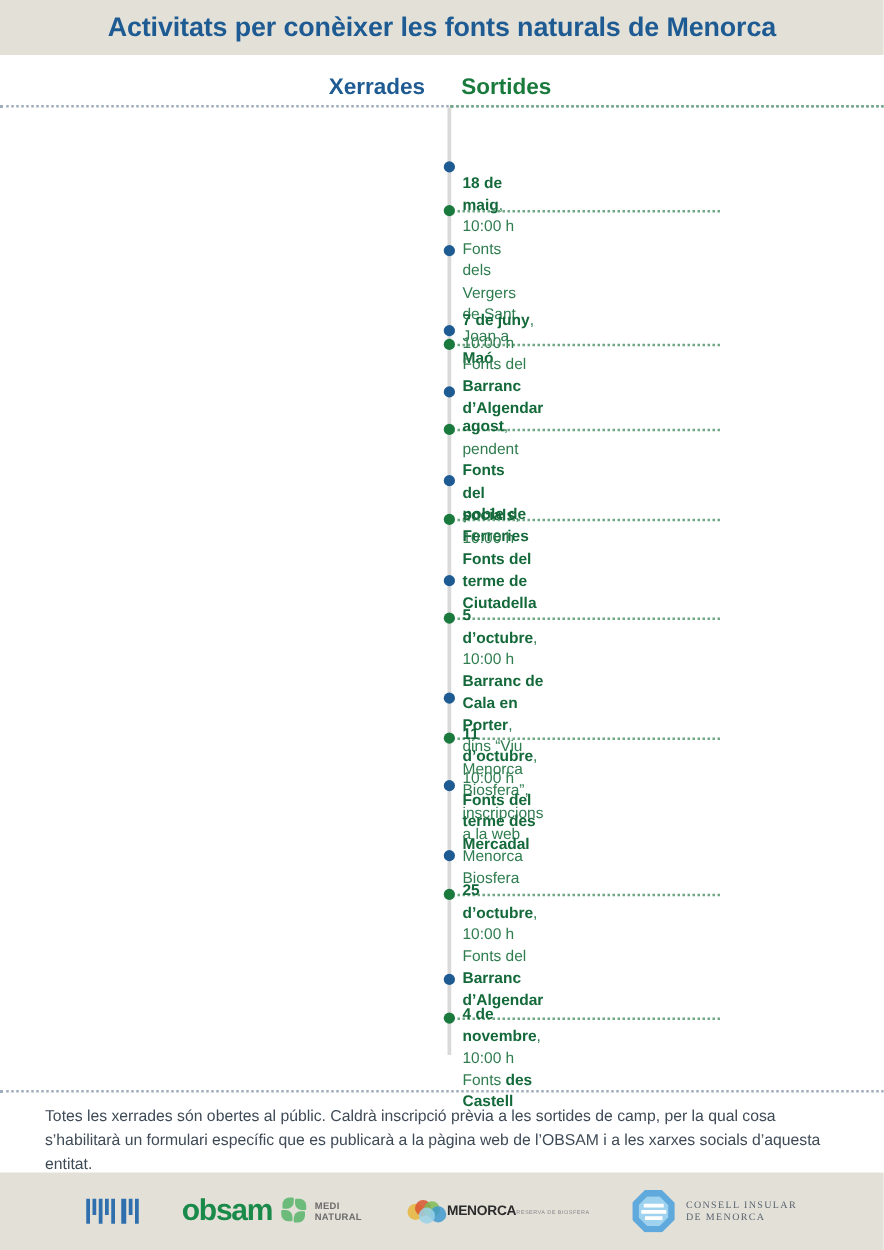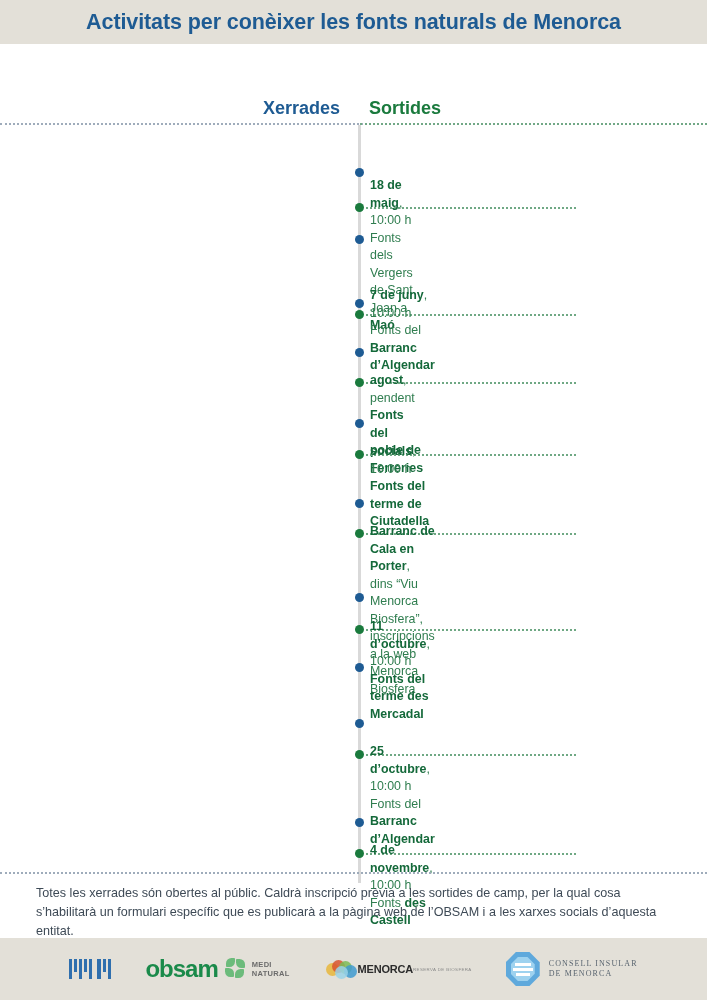--- a/index.html
+++ b/index.html
@@ -26,21 +26,20 @@
     font-weight: bold;
     color: #1e5b93;
     letter-spacing: -0.1px;
     white-space: nowrap;
   }
 
   
   .col-headers {
     height: 40px;
     position: relative;
-    margin-top: 39px;
   }
   .col-head {
     position: absolute;
     bottom: 4px;
     font-size: 18px;
     font-weight: bold;
   }
   .col-head.left  { right: 367px; color: #1e5b93; }
   .col-head.right { left: 369px;  color: #1a7a3d; }
 
@@ -270,20 +269,21 @@
         <div><b>Fonts del terme de Ciutadella</b><span></span></div>
       </div>
     </div>
     <div class="entry left">
       <span class="dot" style="top: 374px;"></span>
     </div>
     <div class="entry right">
       <span class="dot" style="top: 404px;"></span>
       <span class="leader" style="top: 408px; left: 366px; width: 210px;"></span>
       <div class="txt" style="top: 398px; max-width: 340px;">
+        <div><b>5 d’octubre</b><span>, 10:00 h</span></div>
         <div><b>Barranc de Cala en Porter</b><span>, dins “Viu Menorca Biosfera”, inscripcions a la web Menorca Biosfera</span></div>
       </div>
     </div>
     <div class="entry left">
       <span class="dot" style="top: 468px;"></span>
     </div>
     <div class="entry right">
       <span class="dot" style="top: 500px;"></span>
       <span class="leader" style="top: 504px; left: 366px; width: 210px;"></span>
       <div class="txt" style="top: 493px; max-width: 340px;">

